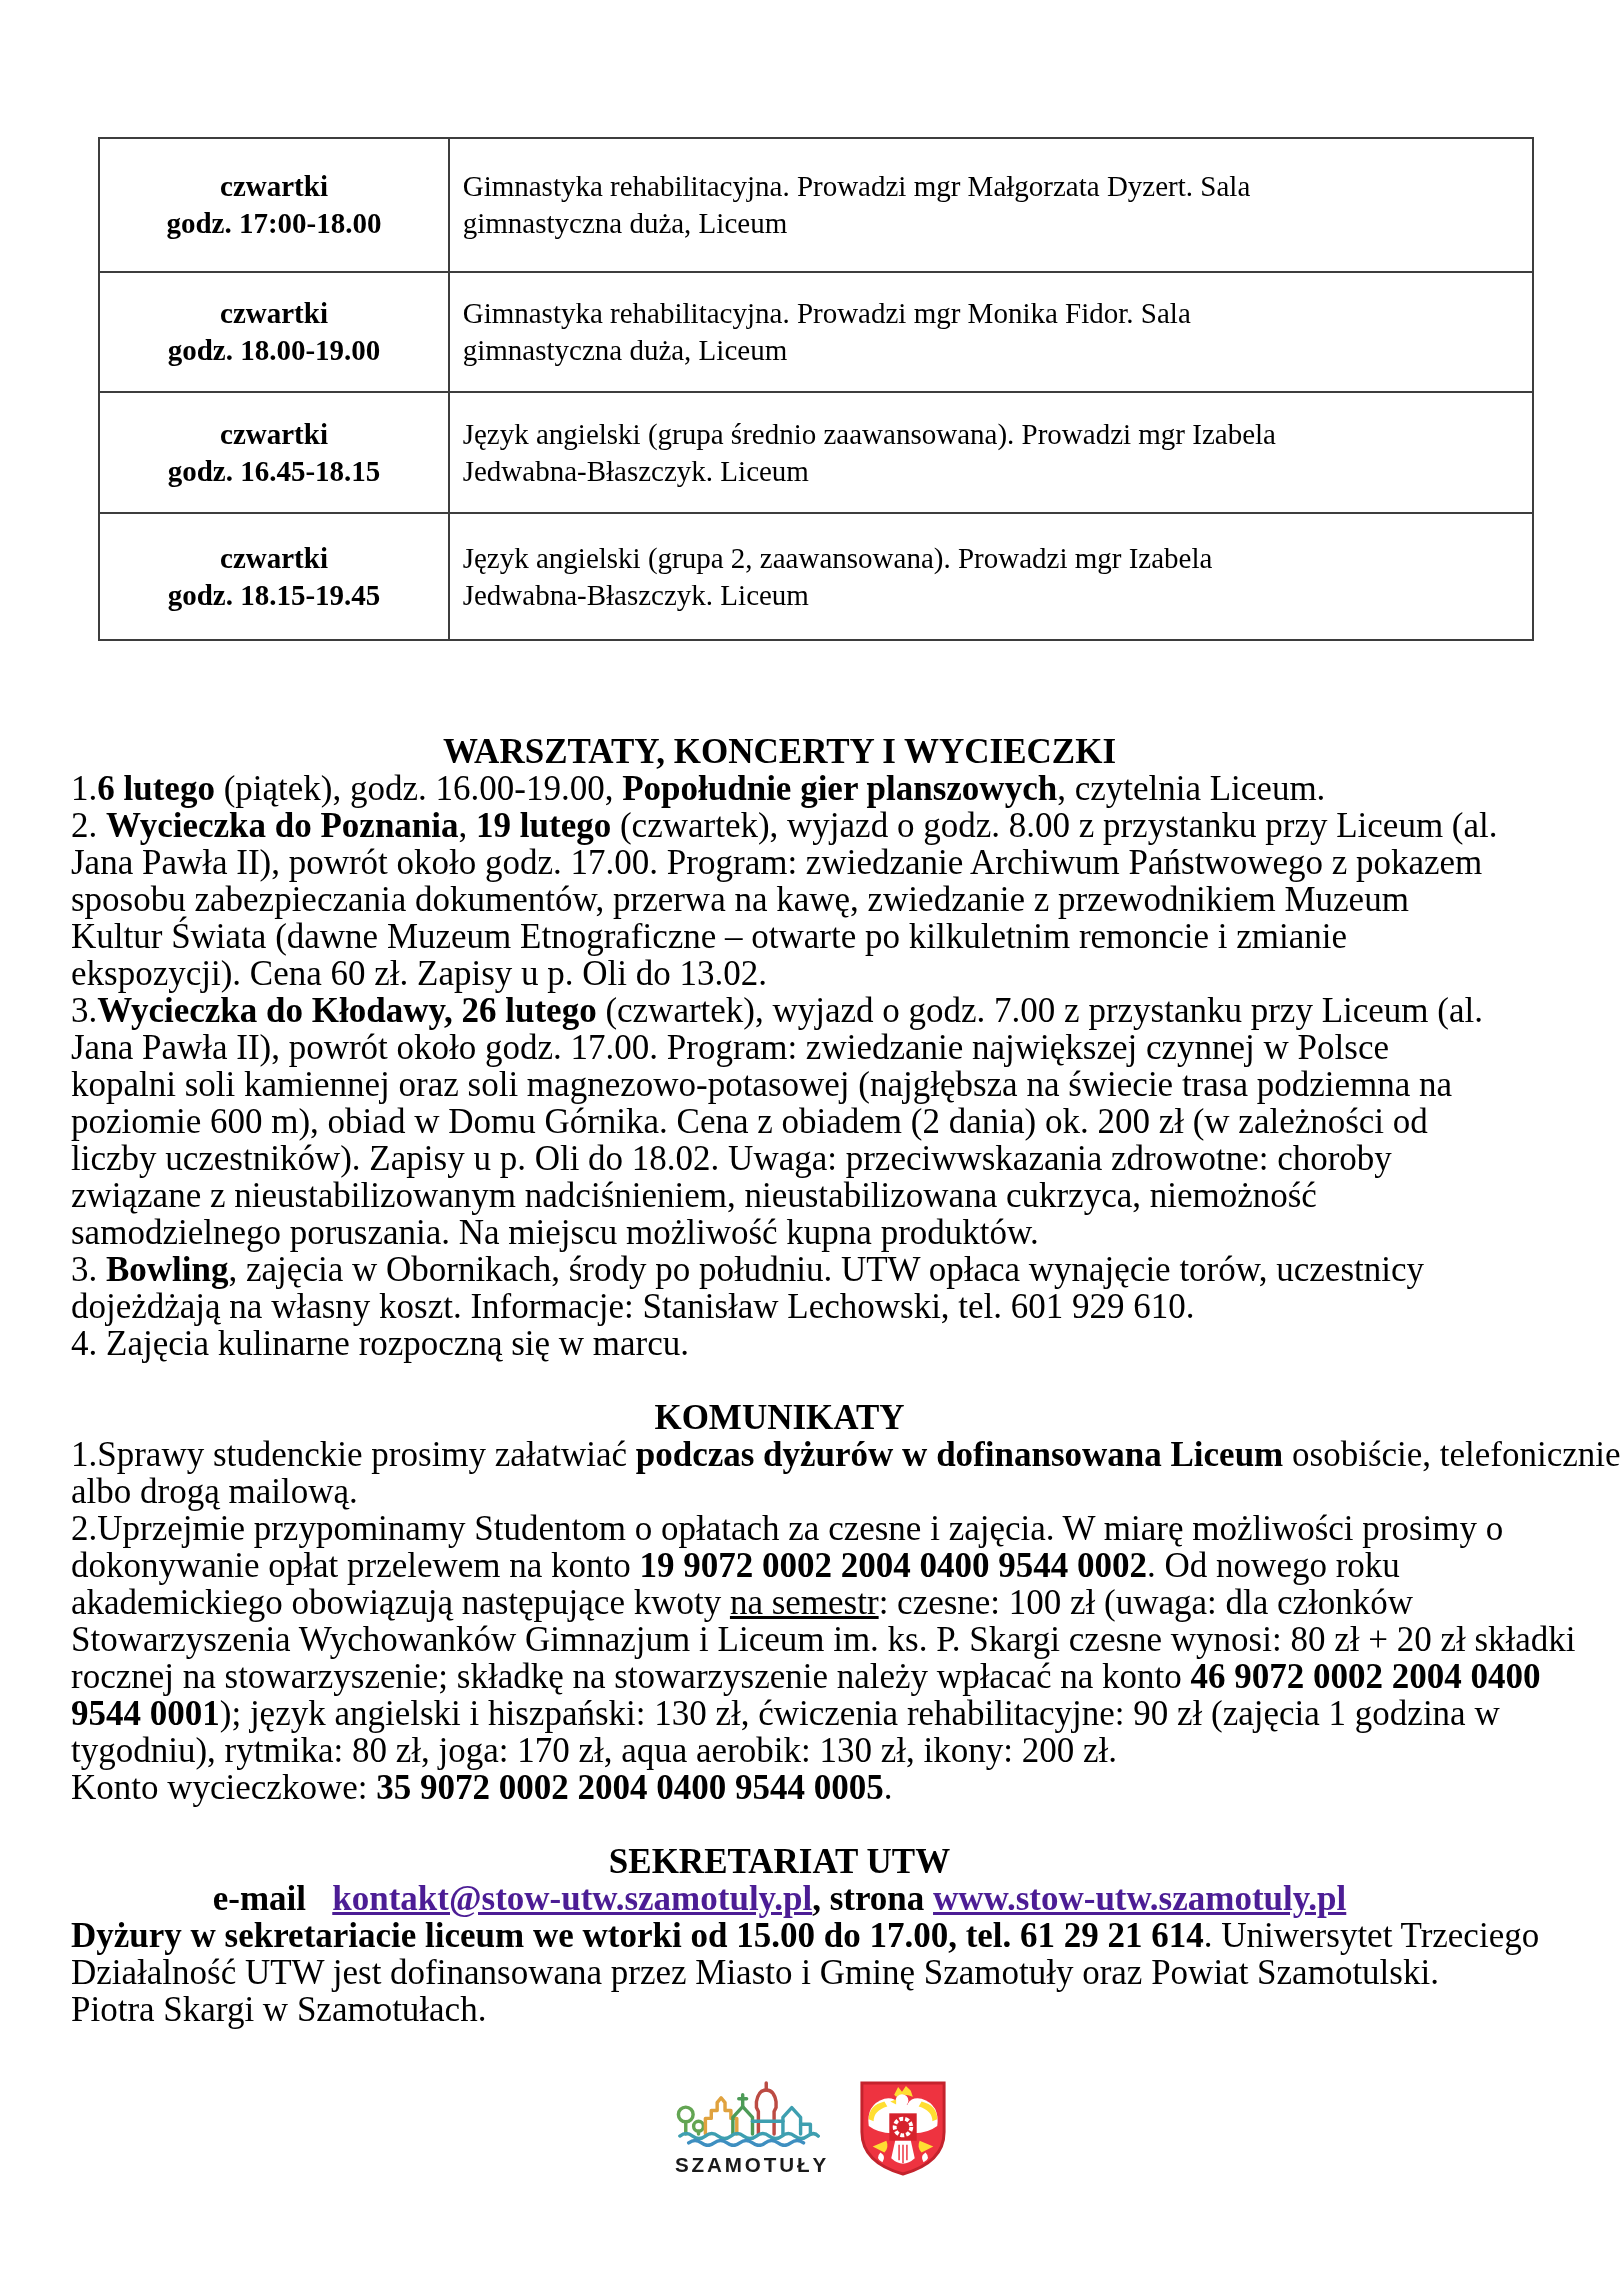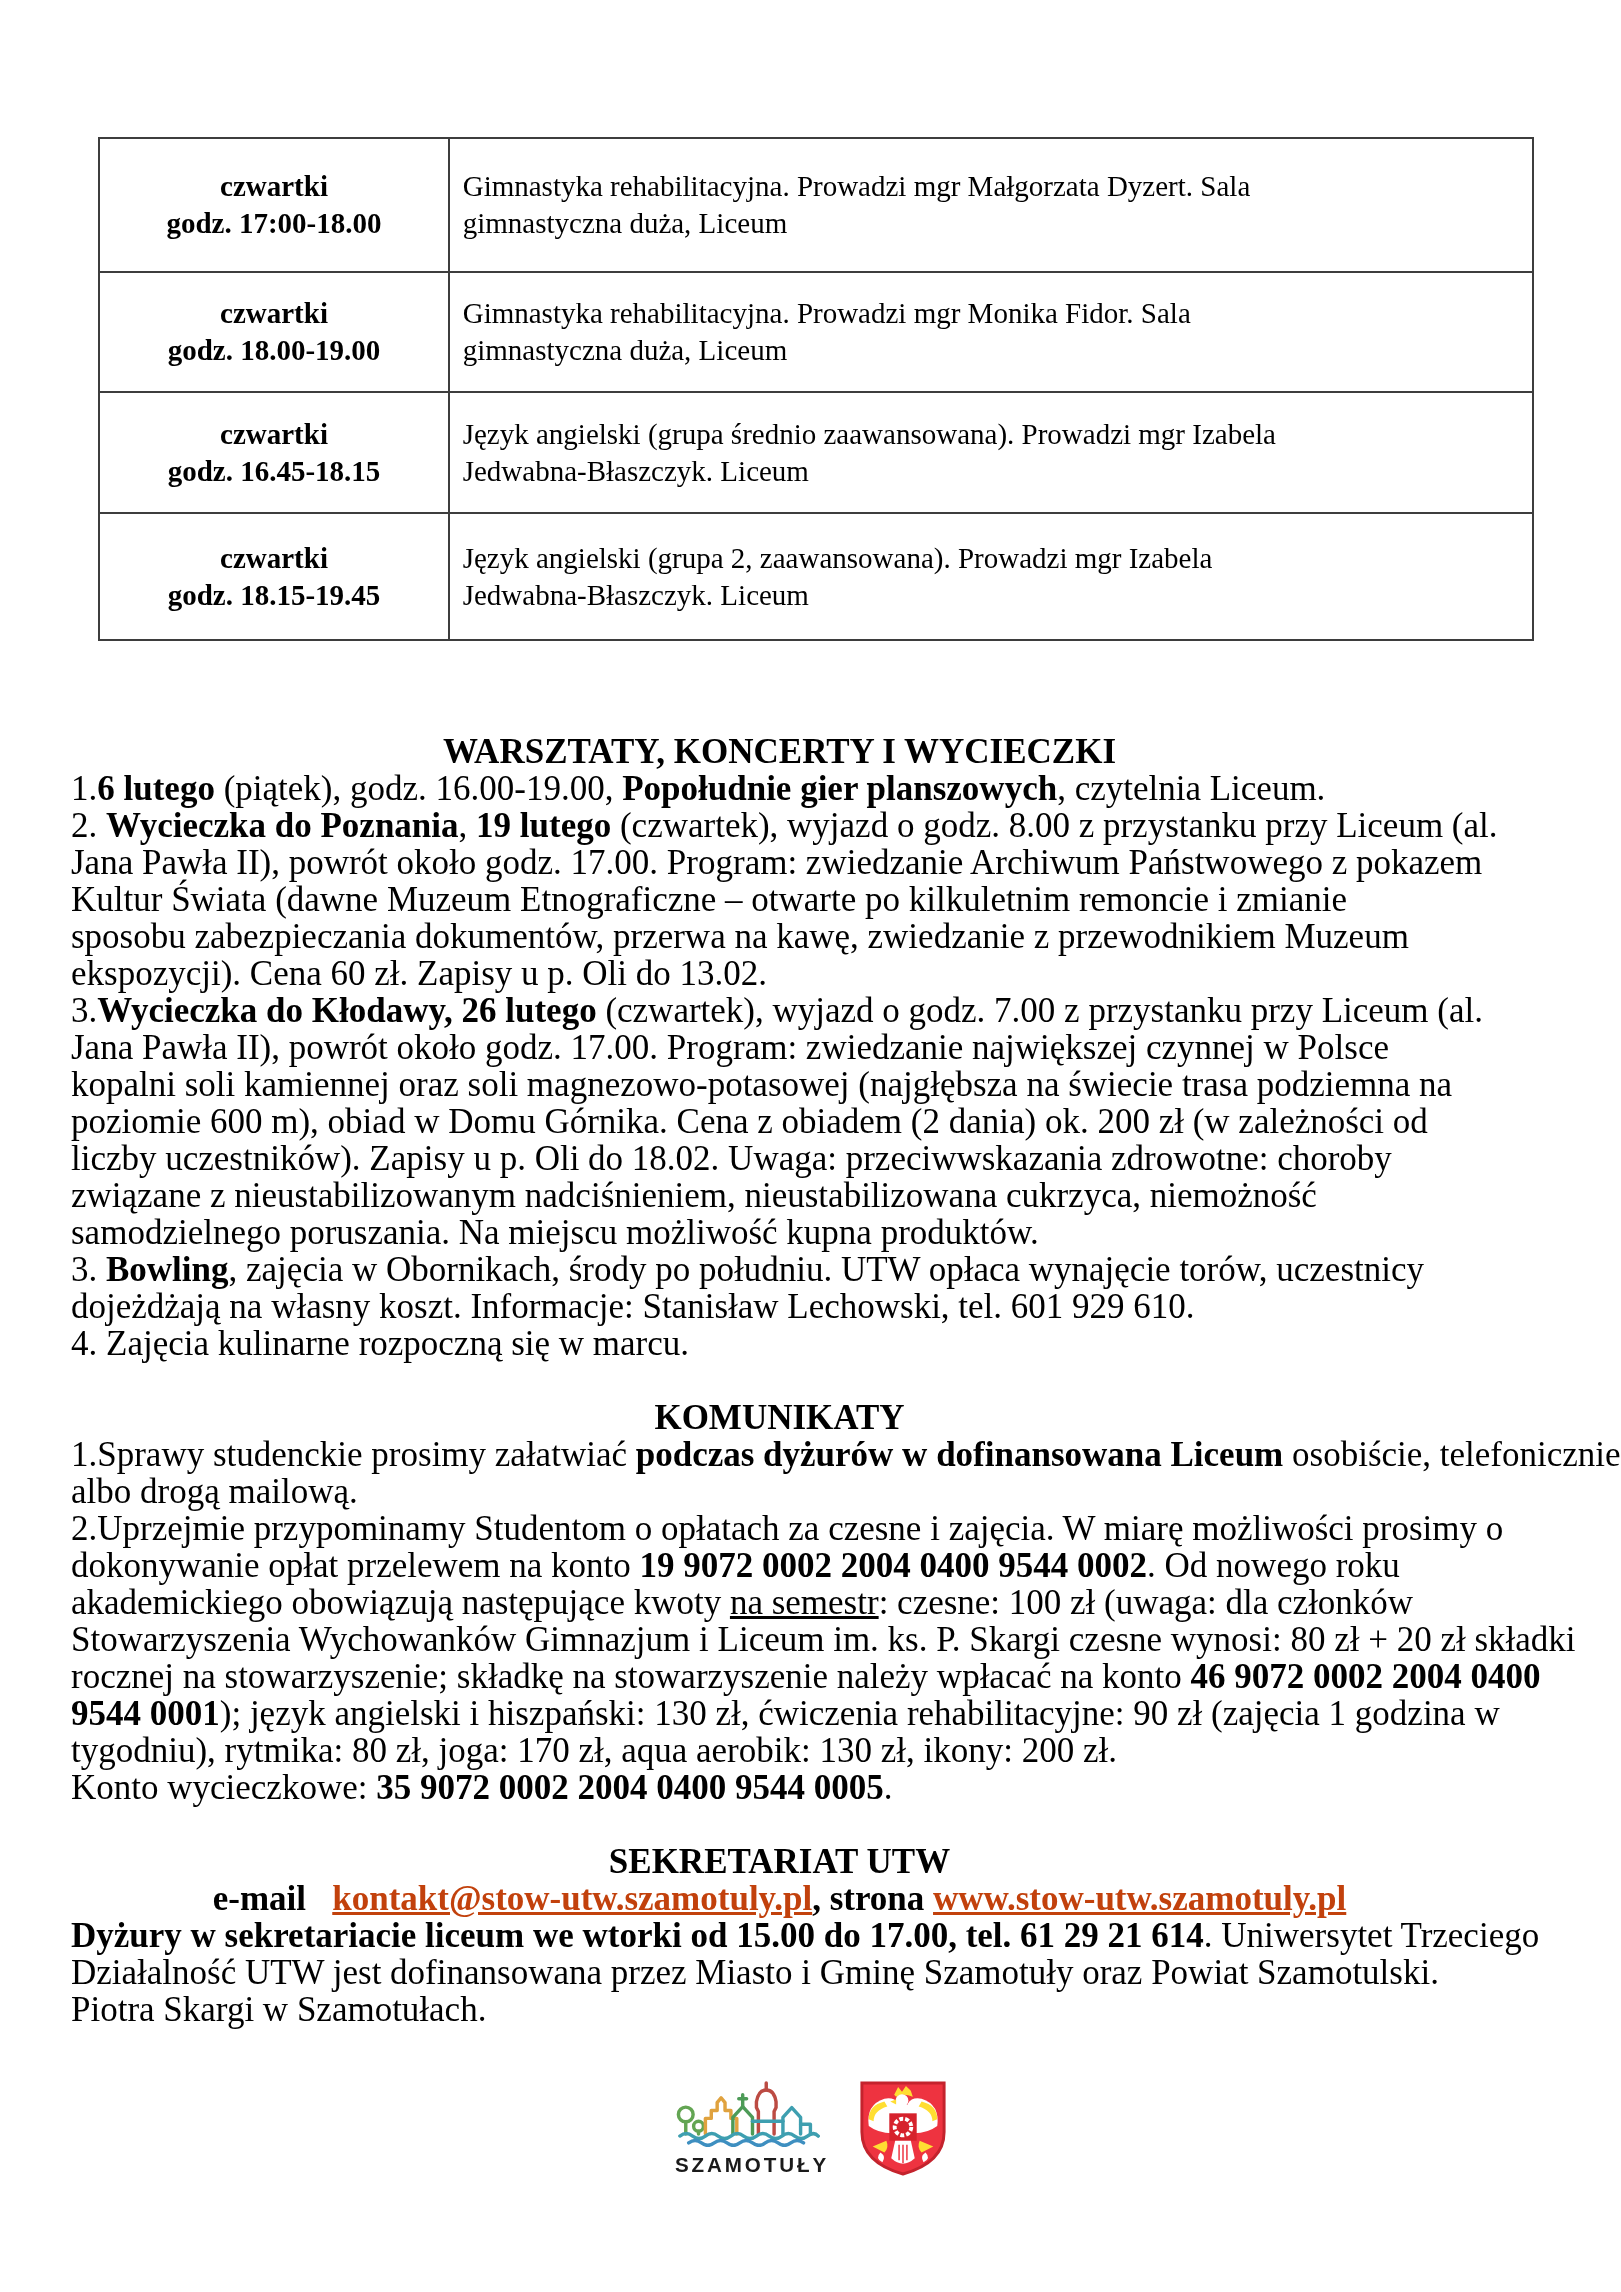--- a/index.html
+++ b/index.html
@@ -21,21 +21,21 @@
   .schedule tr:nth-child(3) td{height:117px;}
   .schedule tr:nth-child(4) td{height:123px;}
   
   .content{position:absolute;left:71px;top:733px;width:1417px;font-size:35px;}
   .tl{height:37px;line-height:37px;white-space:pre;}
   .hd{font-weight:bold;text-align:center;}
   .section:nth-child(n+2){margin-top:37px;}
   .ctr{text-align:center;}
   .b{font-weight:bold;}
   .u{text-decoration:underline;}
-  .lnk{color:#c2410c;}
+  .lnk{color:#4c1d95;}
   
   .logos{
     position:absolute;left:0;top:2078px;width:100%;
     display:flex;justify-content:center;align-items:flex-start;gap:25px;
   }
   .citylogo{display:flex;flex-direction:column;align-items:center;}
   .citylogo-caption{
     font-family:"Liberation Sans","DejaVu Sans",sans-serif;font-weight:bold;
     font-size:20.6px;letter-spacing:2.9px;color:#1a1a1a;margin-top:5.9px;white-space:pre;
   }
@@ -87,22 +87,22 @@
       </tr>
     </tbody>
 </table>
 
 <div class="content" id="sections">
     <section class="section">
       <div class="tl hd">WARSZTATY, KONCERTY I WYCIECZKI</div>
       <div class="tl">1.<span class="b">6 lutego</span> (piątek), godz. 16.00-19.00, <span class="b">Popołudnie gier planszowych</span>, czytelnia Liceum.</div>
       <div class="tl">2. <span class="b">Wycieczka do Poznania</span>, <span class="b">19 lutego</span> (czwartek), wyjazd o godz. 8.00 z przystanku przy Liceum (al.</div>
       <div class="tl">Jana Pawła II), powrót około godz. 17.00. Program: zwiedzanie Archiwum Państwowego z pokazem</div>
+      <div class="tl">sposobu zabezpieczania dokumentów, przerwa na kawę, zwiedzanie z przewodnikiem Muzeum</div>
       <div class="tl">Kultur Świata (dawne Muzeum Etnograficzne – otwarte po kilkuletnim remoncie i zmianie</div>
-      <div class="tl">sposobu zabezpieczania dokumentów, przerwa na kawę, zwiedzanie z przewodnikiem Muzeum</div>
       <div class="tl">ekspozycji). Cena 60 zł. Zapisy u p. Oli do 13.02.</div>
       <div class="tl">3.<span class="b">Wycieczka do Kłodawy, 26 lutego</span> (czwartek), wyjazd o godz. 7.00 z przystanku przy Liceum (al.</div>
       <div class="tl">Jana Pawła II), powrót około godz. 17.00. Program: zwiedzanie największej czynnej w Polsce</div>
       <div class="tl">kopalni soli kamiennej oraz soli magnezowo-potasowej (najgłębsza na świecie trasa podziemna na</div>
       <div class="tl">poziomie 600 m), obiad w Domu Górnika. Cena z obiadem (2 dania) ok. 200 zł (w zależności od</div>
       <div class="tl">liczby uczestników). Zapisy u p. Oli do 18.02. Uwaga: przeciwwskazania zdrowotne: choroby</div>
       <div class="tl">związane z nieustabilizowanym nadciśnieniem, nieustabilizowana cukrzyca, niemożność</div>
       <div class="tl">samodzielnego poruszania. Na miejscu możliwość kupna produktów.</div>
       <div class="tl">3. <span class="b">Bowling</span>, zajęcia w Obornikach, środy po południu. UTW opłaca wynajęcie torów, uczestnicy</div>
       <div class="tl">dojeżdżają na własny koszt. Informacje: Stanisław Lechowski, tel. 601 929 610.</div>

